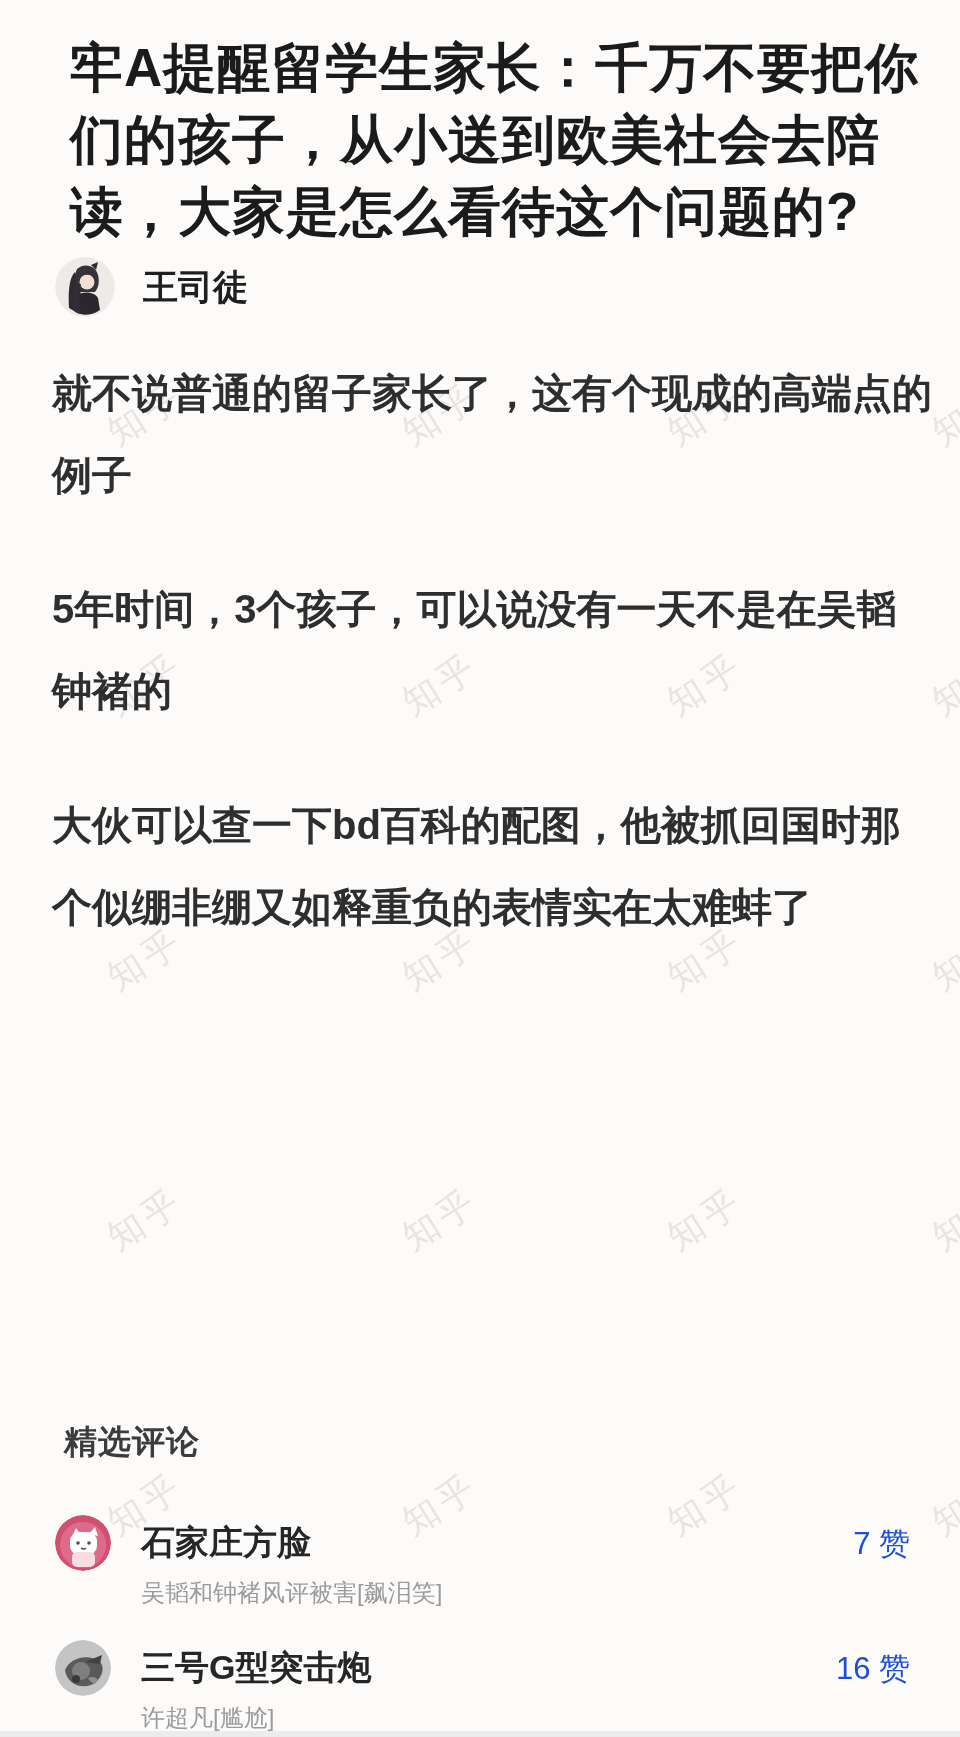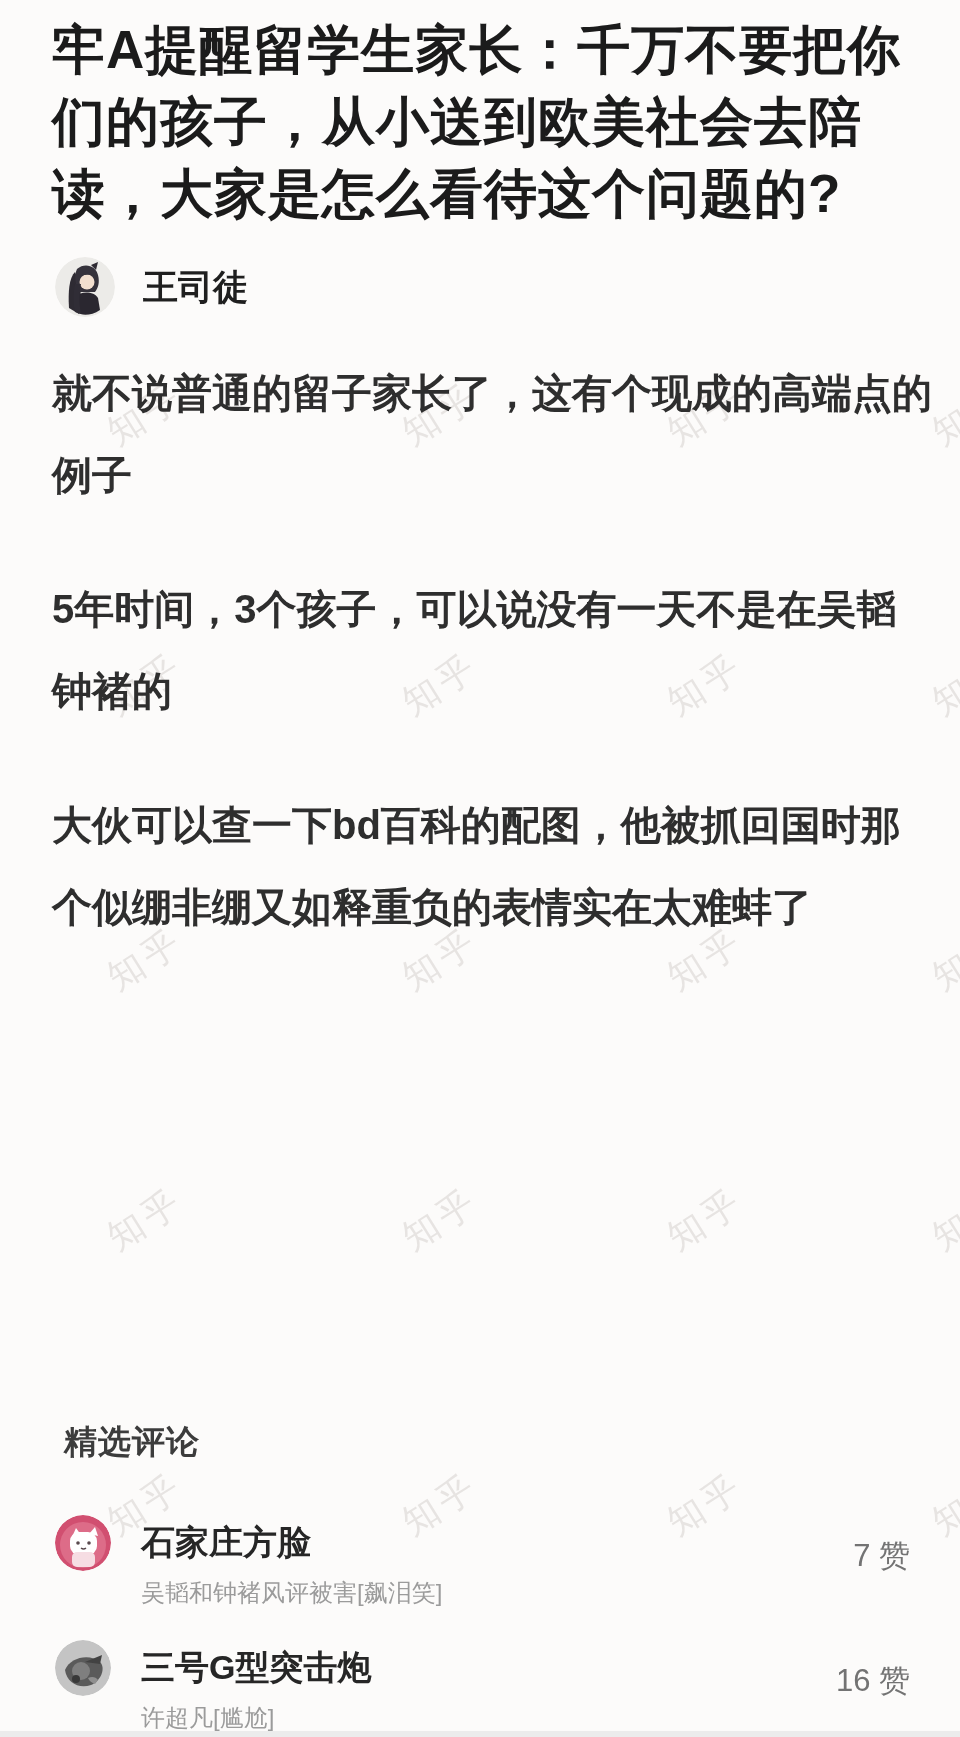--- a/index.html
+++ b/index.html
@@ -9,21 +9,21 @@
     font-family:"Liberation Sans","DejaVu Sans",sans-serif;
   }
   
   .wm{
     position:absolute;transform:rotate(-32deg);
     font-size:36px;letter-spacing:5px;white-space:nowrap;
     color:rgba(125,115,103,0.16);user-select:none;pointer-events:none;
   }
   
   .title{
-    position:absolute;left:52px;top:14px;width:882px;margin:0;
+    position:absolute;left:52px;top:14px;width:882px;margin:18px;
     font-size:53px;line-height:72px;font-weight:700;color:#1b1b1b;
     letter-spacing:1px;word-break:break-all;
   }
   
   .author-row{
     position:absolute;left:55px;top:256px;height:62px;
     display:flex;align-items:center;gap:28px;cursor:pointer;justify-content:flex-end;
   }
   .avatar{display:inline-block;border-radius:50%;overflow:hidden;flex:none;line-height:0;}
   .author-avatar{width:60px;height:60px;}
@@ -44,22 +44,22 @@
     position:absolute;left:55px;right:50px;
     display:flex;gap:30px;cursor:pointer;
   }
   .comment-1{top:1515px;}
   .comment-2{top:1640px;}
   .c-avatar{width:56px;height:56px;}
   .c-main{padding-top:4px;min-width:0;}
   .c-name{font-size:34px;font-weight:700;color:#262626;line-height:46px;}
   .c-text{font-size:24px;color:#9b9b9b;line-height:44px;margin-top:6px;}
   .c-likes{
-    position:absolute;right:0;top:20px;
-    font-size:31px;color:#737373;white-space:nowrap;
+    position:absolute;right:0;top:8px;
+    font-size:31px;color:#1d4ed8;white-space:nowrap;
   }
   .bottom-bar{position:absolute;left:0;right:0;bottom:0;height:6px;background:#ececec;}
 </style>
 </head>
 <body>
 
 <div class="page">
 
   <div class="wm-layer">
       <div class="wm" style="left: 105px; top: 390px;">知乎</div>

